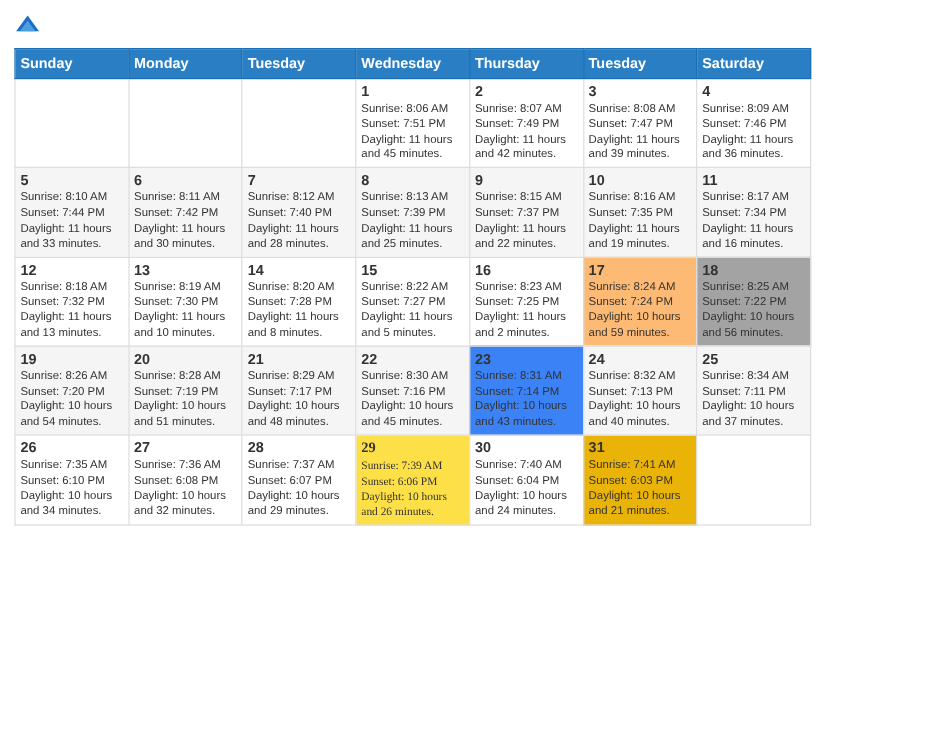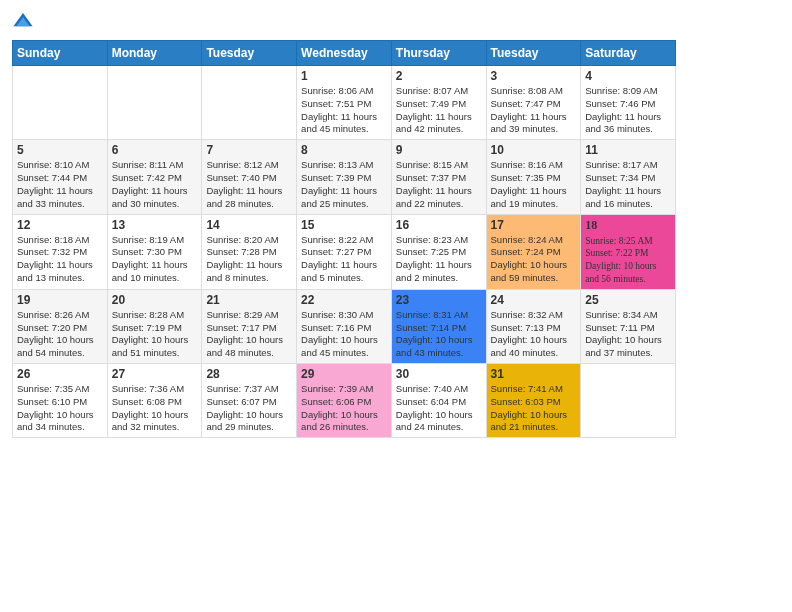--- a/index.html
+++ b/index.html
@@ -251,21 +251,21 @@
 Daylight: 11 hours
 and 2 minutes.</div>
           </td>
           <td style="background: #fdba74;">
             <span class="day-number">17</span>
             <div class="day-info">Sunrise: 8:24 AM
 Sunset: 7:24 PM
 Daylight: 10 hours
 and 59 minutes.</div>
           </td>
-          <td style="background: #ec4899; font-family: Liberation Serif, serif;">
+          <td style="background: #a3a3a3;">
             <span class="day-number">18</span>
             <div class="day-info">Sunrise: 8:25 AM
 Sunset: 7:22 PM
 Daylight: 10 hours
 and 56 minutes.</div>
           </td>
         </tr>
         <tr>
           <td style="background: rgb(245, 245, 245);">
             <span class="day-number">19</span>
@@ -332,21 +332,21 @@
 Daylight: 10 hours
 and 32 minutes.</div>
           </td>
           <td style="background: rgb(255, 255, 255);">
             <span class="day-number">28</span>
             <div class="day-info">Sunrise: 7:37 AM
 Sunset: 6:07 PM
 Daylight: 10 hours
 and 29 minutes.</div>
           </td>
-          <td style="background: #f9a8d4;">
+          <td style="background: #fde047; font-family: Liberation Serif, serif;">
             <span class="day-number">29</span>
             <div class="day-info">Sunrise: 7:39 AM
 Sunset: 6:06 PM
 Daylight: 10 hours
 and 26 minutes.</div>
           </td>
           <td style="background: rgb(255, 255, 255);">
             <span class="day-number">30</span>
             <div class="day-info">Sunrise: 7:40 AM
 Sunset: 6:04 PM

